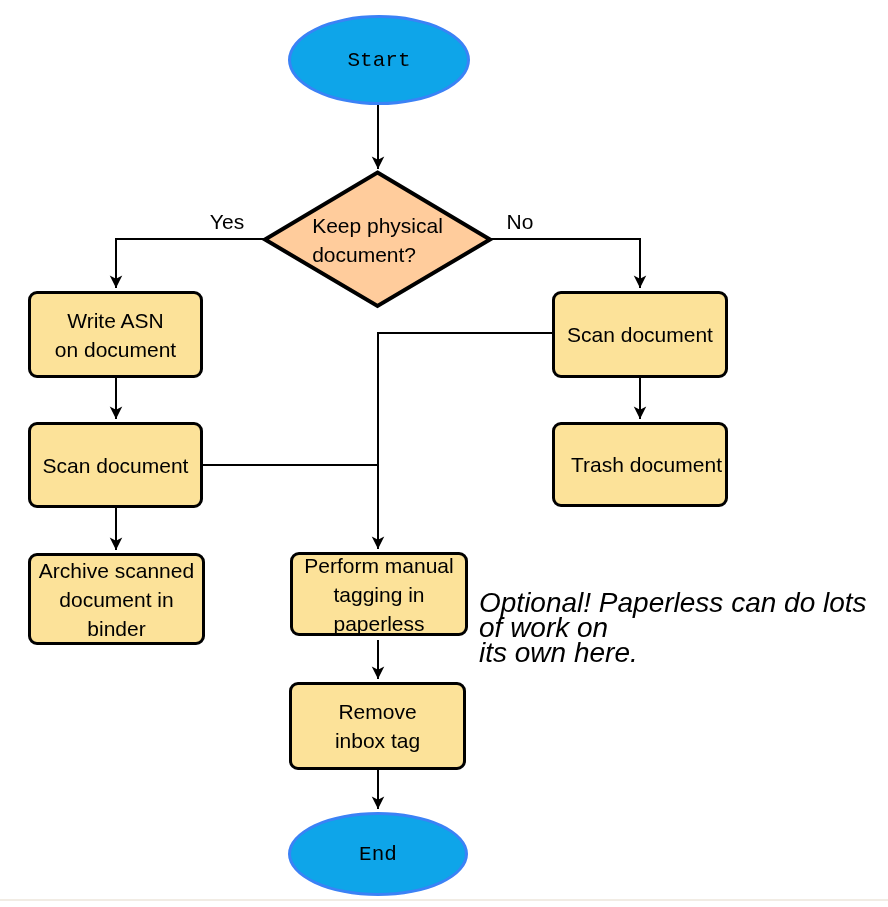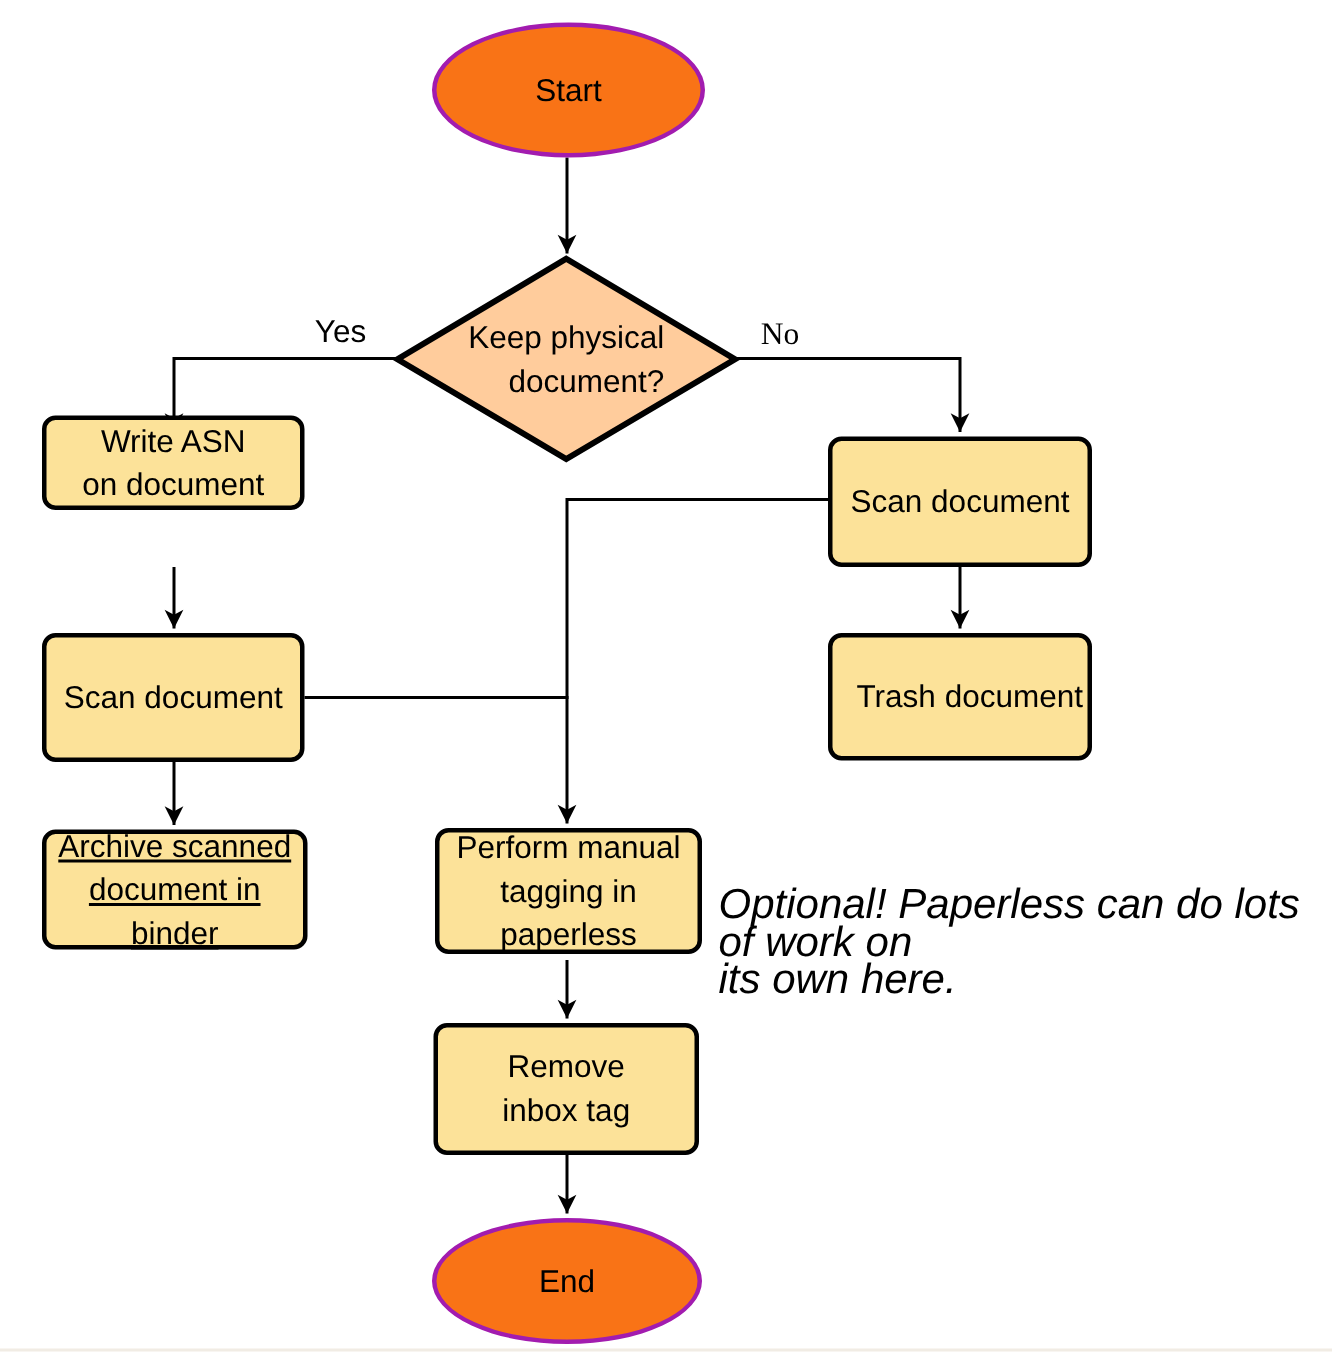--- a/index.html
+++ b/index.html
@@ -20,28 +20,29 @@
     text-align: center; white-space: pre-line;
     font-size: 21px; line-height: 29px;
     box-sizing: border-box;
   }
   .process {
     background: #fce299;
     border: 3px solid #000;
     border-radius: 9px;
   }
   .terminal {
-    background: #f97316;
-    border: 3px solid #a21caf;
+    background: #0ea5e9;
+    border: 3px solid #3b82f6;
     border-radius: 50%;
+    font-family: Liberation Mono, monospace;
   }
   .decision-label {
     position: absolute; z-index: 2;
     display: flex; align-items: center; justify-content: center;
-    text-align: right; white-space: pre-line;
+    text-align: left; white-space: pre-line;
     font-size: 21px; line-height: 29px;
   }
   .edge-label {
     position: absolute; z-index: 2;
     font-size: 21px; line-height: 18px;
     transform: translate(-50%, -50%);
   }
   .annotation {
     position: absolute; z-index: 2;
     font-style: italic;
@@ -49,31 +50,31 @@
     white-space: pre-line;
   }
   .bottom-rule {
     position: absolute; z-index: 0;
     left: 0; top: 899px; width: 888px; height: 2px;
     background: #f1ece4;
   }
 
   
   #n-start        { left: 288px; top: 15px;  width: 182px; height: 90px; }
-  #n-write-asn    { left: 28px;  top: 277px; width: 175px; height: 63px; }
+  #n-write-asn    { left: 28px;  top: 291px; width: 175px; height: 87px; }
   #n-scan-left    { left: 28px;  top: 422px; width: 175px; height: 86px; }
-  #n-archive      { left: 28px;  top: 553px; width: 177px; height: 80px; text-decoration: underline; }
+  #n-archive      { left: 28px;  top: 553px; width: 177px; height: 92px; }
   #n-scan-right   { left: 552px; top: 291px; width: 176px; height: 87px; }
   #n-trash        { left: 552px; top: 422px; width: 176px; height: 85px; padding-left: 13px; }
   #n-tagging      { left: 290px; top: 552px; width: 178px; height: 84px; }
   #n-remove-inbox { left: 289px; top: 682px; width: 177px; height: 88px; }
   #n-end          { left: 288px; top: 812px; width: 180px; height: 84px; }
   #n-decision-label { left: 277px; top: 210px; width: 201px; height: 59px; }
   #lbl-yes { left: 227px; top: 222px; }
-  #lbl-no  { left: 520px; top: 222px; font-family: Liberation Serif, serif; }
+  #lbl-no  { left: 520px; top: 222px; }
   #note    { left: 479px; top: 590px; width: 400px; }
 </style>
 </head>
 <body>
 
 <div class="canvas">
 
   <svg class="wires" width="888" height="907" viewBox="0 0 888 907">
     <defs>
       <marker id="arr" viewBox="0 0 12 12" refX="11" refY="6" markerWidth="15" markerHeight="15" markerUnits="userSpaceOnUse" orient="auto">

